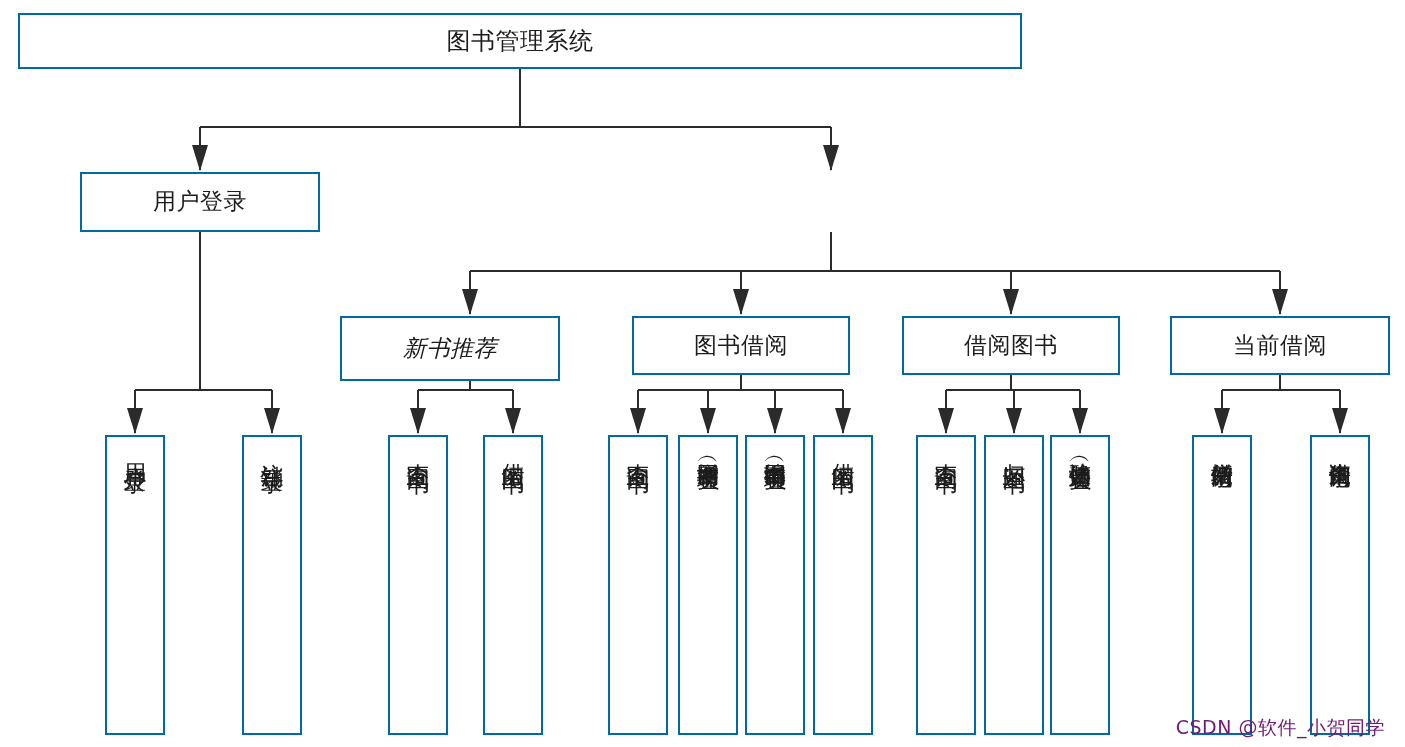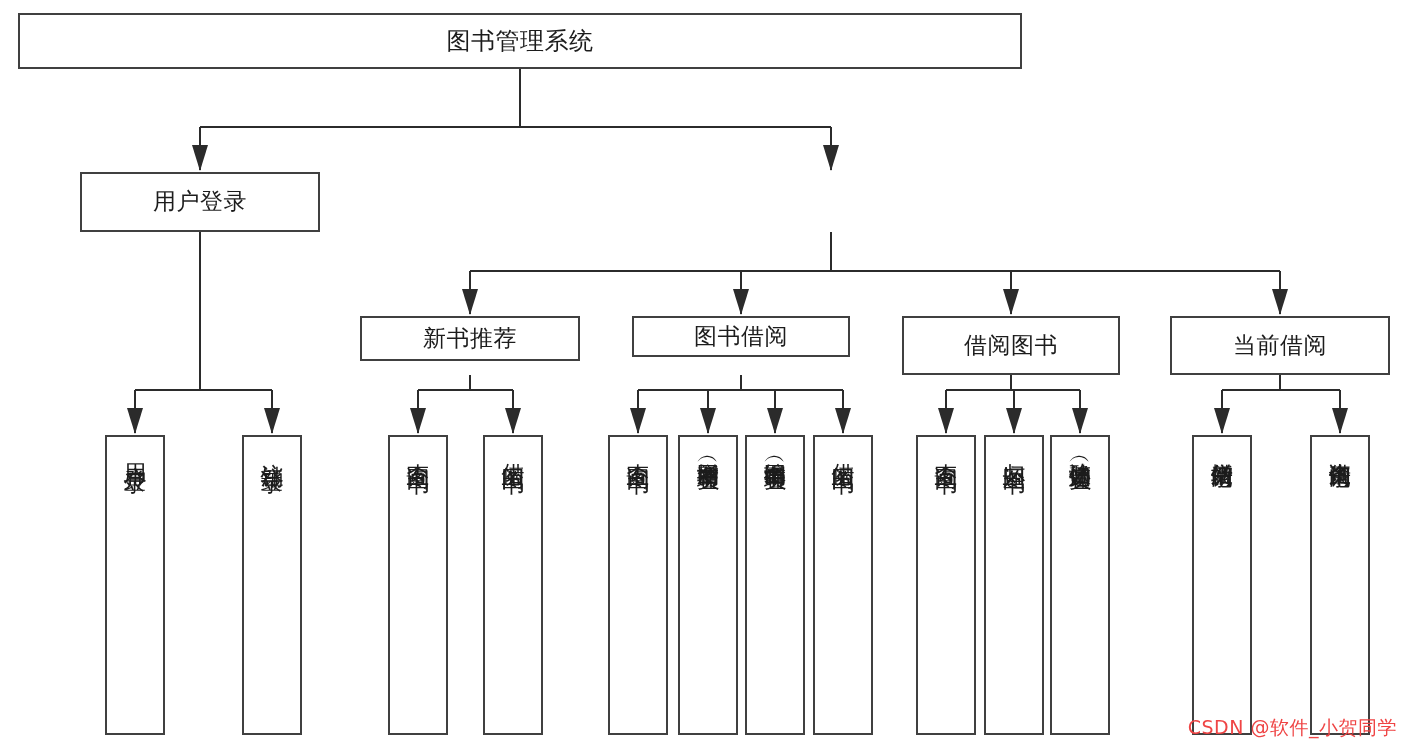--- a/index.html
+++ b/index.html
@@ -23,21 +23,21 @@
     left: 0;
     top: 0;
     width: 1405px;
     height: 747px;
     pointer-events: none;
   }
   .node {
     position: absolute;
     box-sizing: border-box;
     background: #ffffff;
-    border: 2px solid #404040;
+    border: 2px solid #0369a1;
     display: flex;
     align-items: center;
     justify-content: center;
     overflow: hidden;
   }
   .node-label {
     color: #1c1c1c;
     text-align: center;
     line-height: 1.12;
     letter-spacing: 0.5px;
@@ -63,24 +63,24 @@
     line-height: 1.18;
     letter-spacing: 3px;
     white-space: nowrap;
   }
   .node.vert.tall-text .node-label {
     font-size: 22px;
     letter-spacing: 1px;
   }
   #watermark {
     position: absolute;
-    right: 8px;
+    right: 20px;
     bottom: 6px;
     font-size: 19px;
-    color: #ef4444;
+    color: #701a75;
     white-space: nowrap;
     letter-spacing: 0.5px;
   }
 </style>
 </head>
 <body>
 
 <div id="diagram-root">
 
   <svg id="edge-layer" viewBox="0 0 1405 747" xmlns="http://www.w3.org/2000/svg">
@@ -139,24 +139,24 @@
     </svg>
 
   <div class="node horiz root" style="left:18px; top:13px; width:1004px; height:56px;">
     <span class="node-label">图书管理系统</span>
   </div>
 
   <div class="node horiz" style="left:80px; top:172px; width:240px; height:60px;">
     <span class="node-label">用户登录</span>
   </div>
 
-  <div class="node horiz" style="left:360px; top:316px; width:220px; height:45px;">
+  <div class="node horiz" style="left:340px; top:316px; width:220px; height:65px;font-style:italic;">
     <span class="node-label">新书推荐</span>
   </div>
-  <div class="node horiz" style="left:632px; top:316px; width:218px; height:41px;">
+  <div class="node horiz" style="left:632px; top:316px; width:218px; height:59px;">
     <span class="node-label">图书借阅</span>
   </div>
   <div class="node horiz" style="left:902px; top:316px; width:218px; height:59px;">
     <span class="node-label">借阅图书</span>
   </div>
   <div class="node horiz" style="left:1170px; top:316px; width:220px; height:59px;">
     <span class="node-label">当前借阅</span>
   </div>
 
   <div class="node vert" style="left:105px; top:435px; width:60px; height:300px;">

